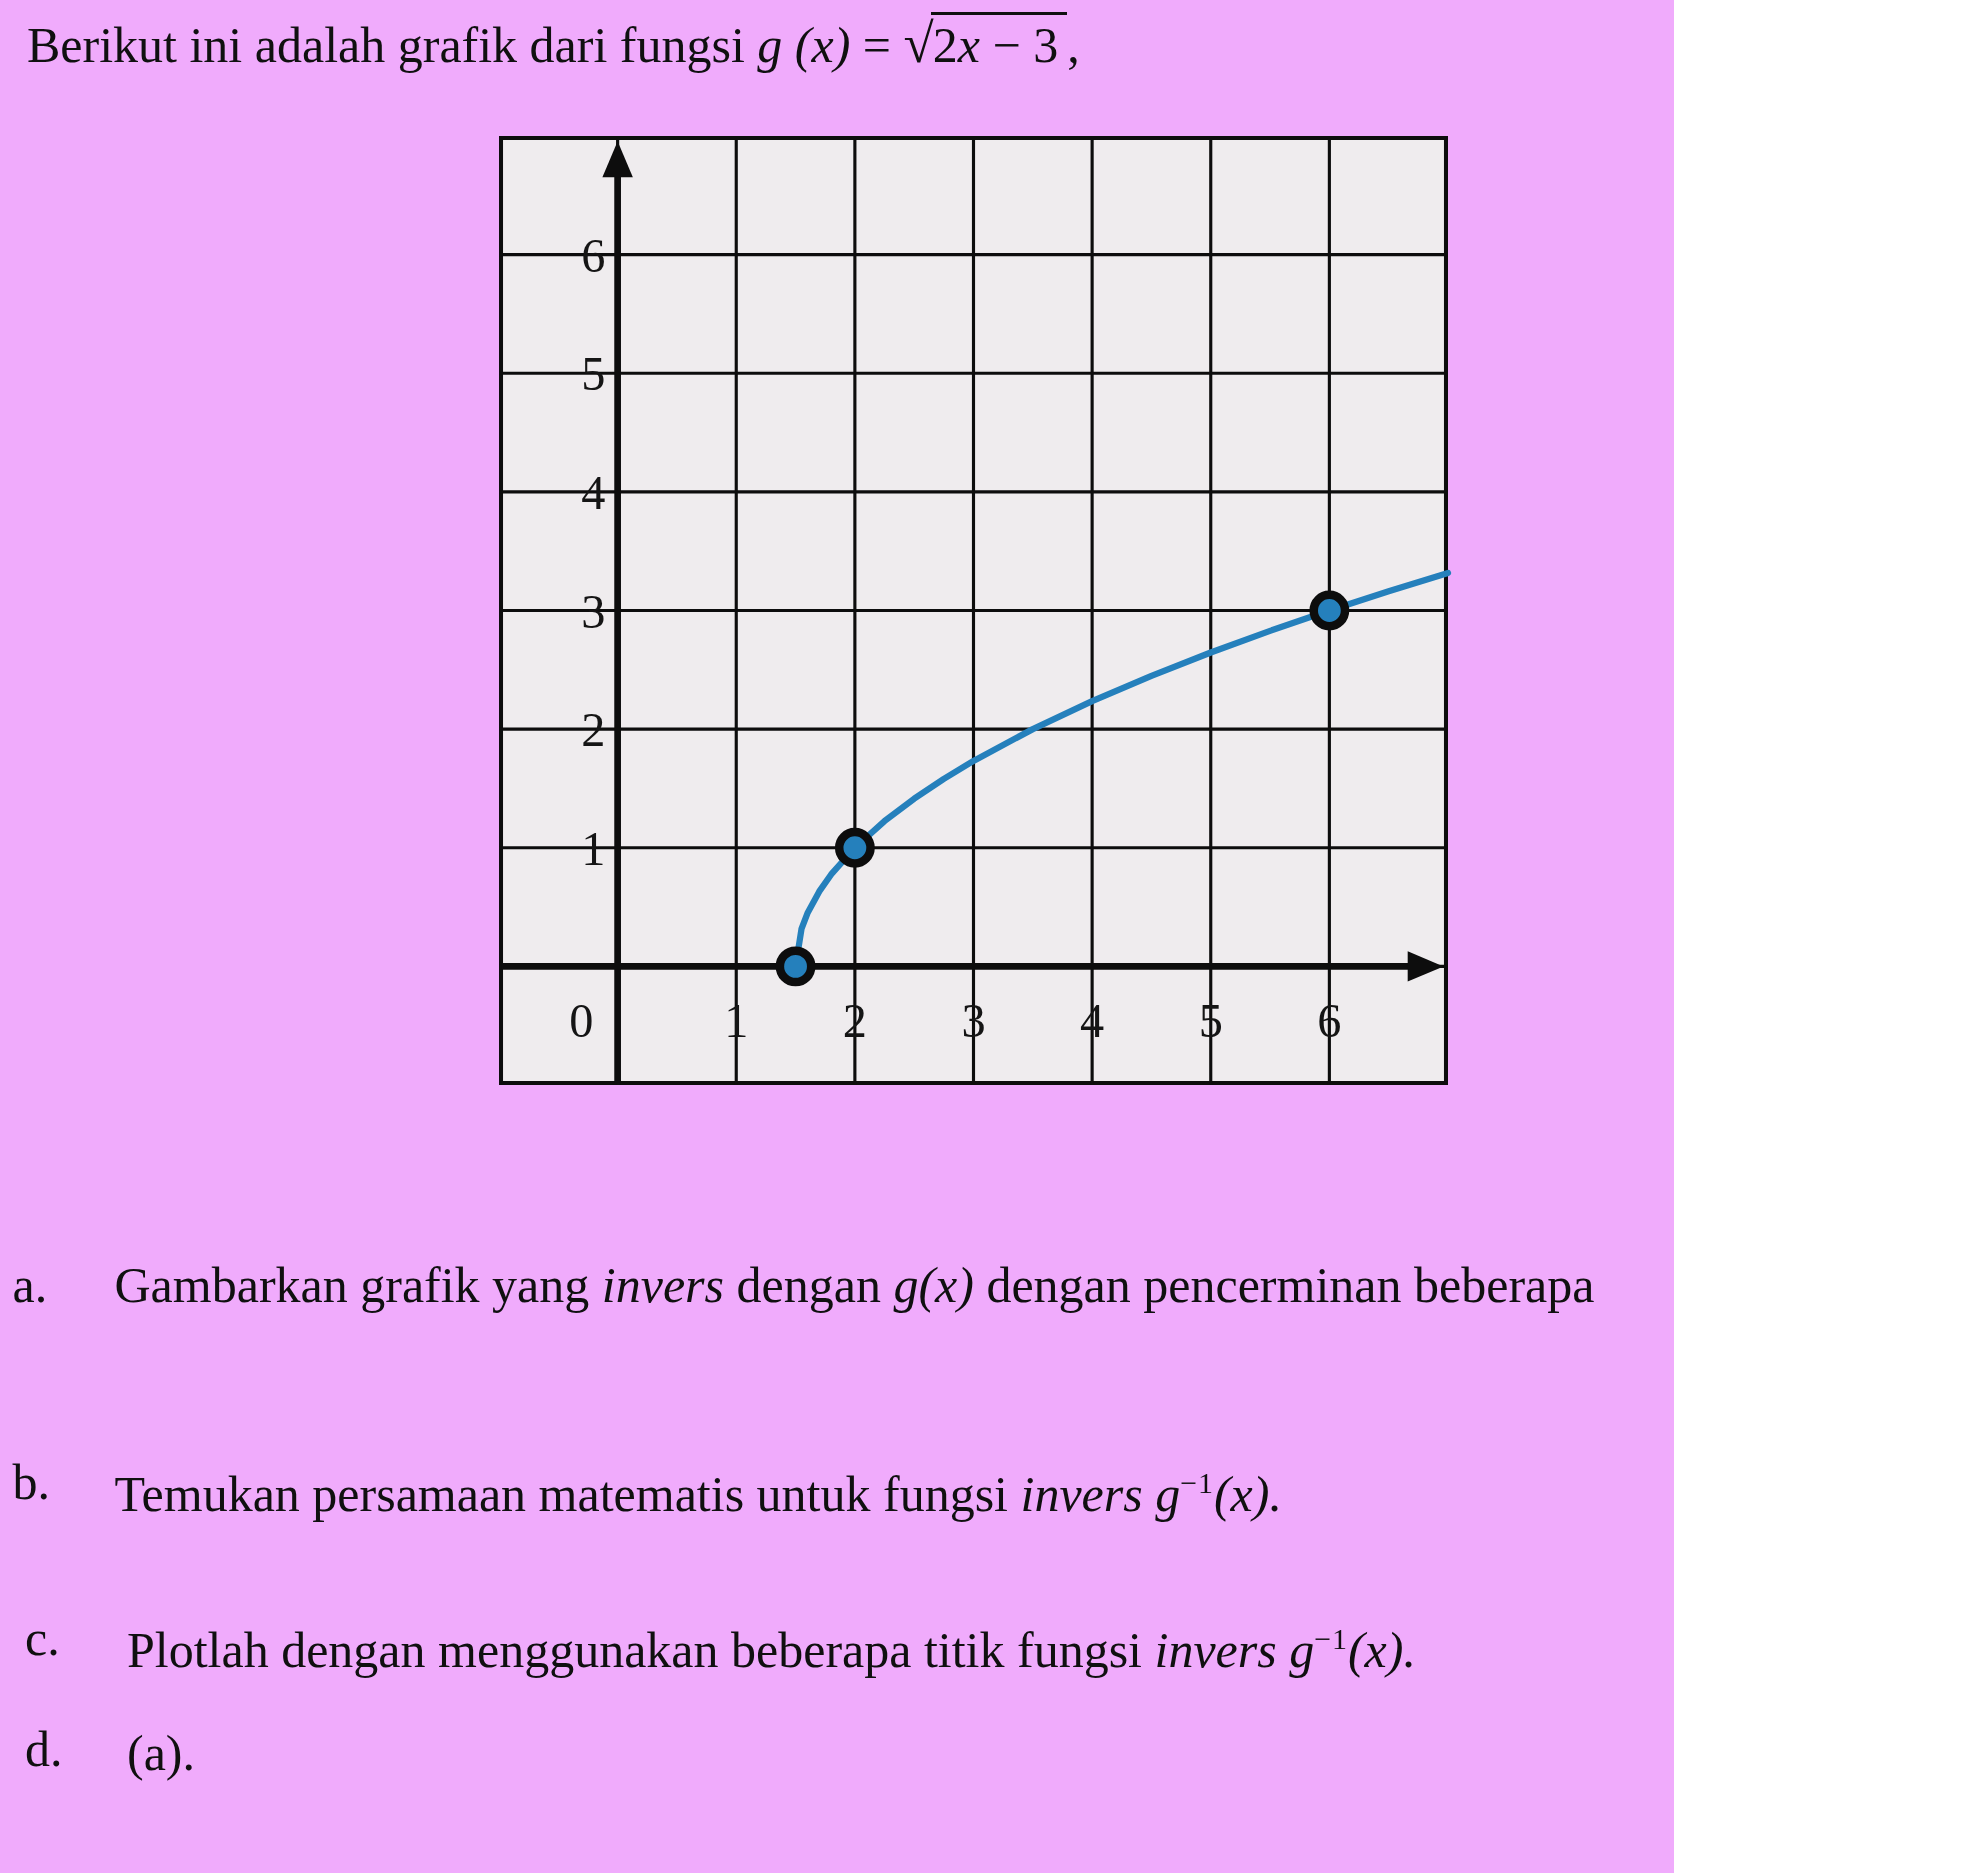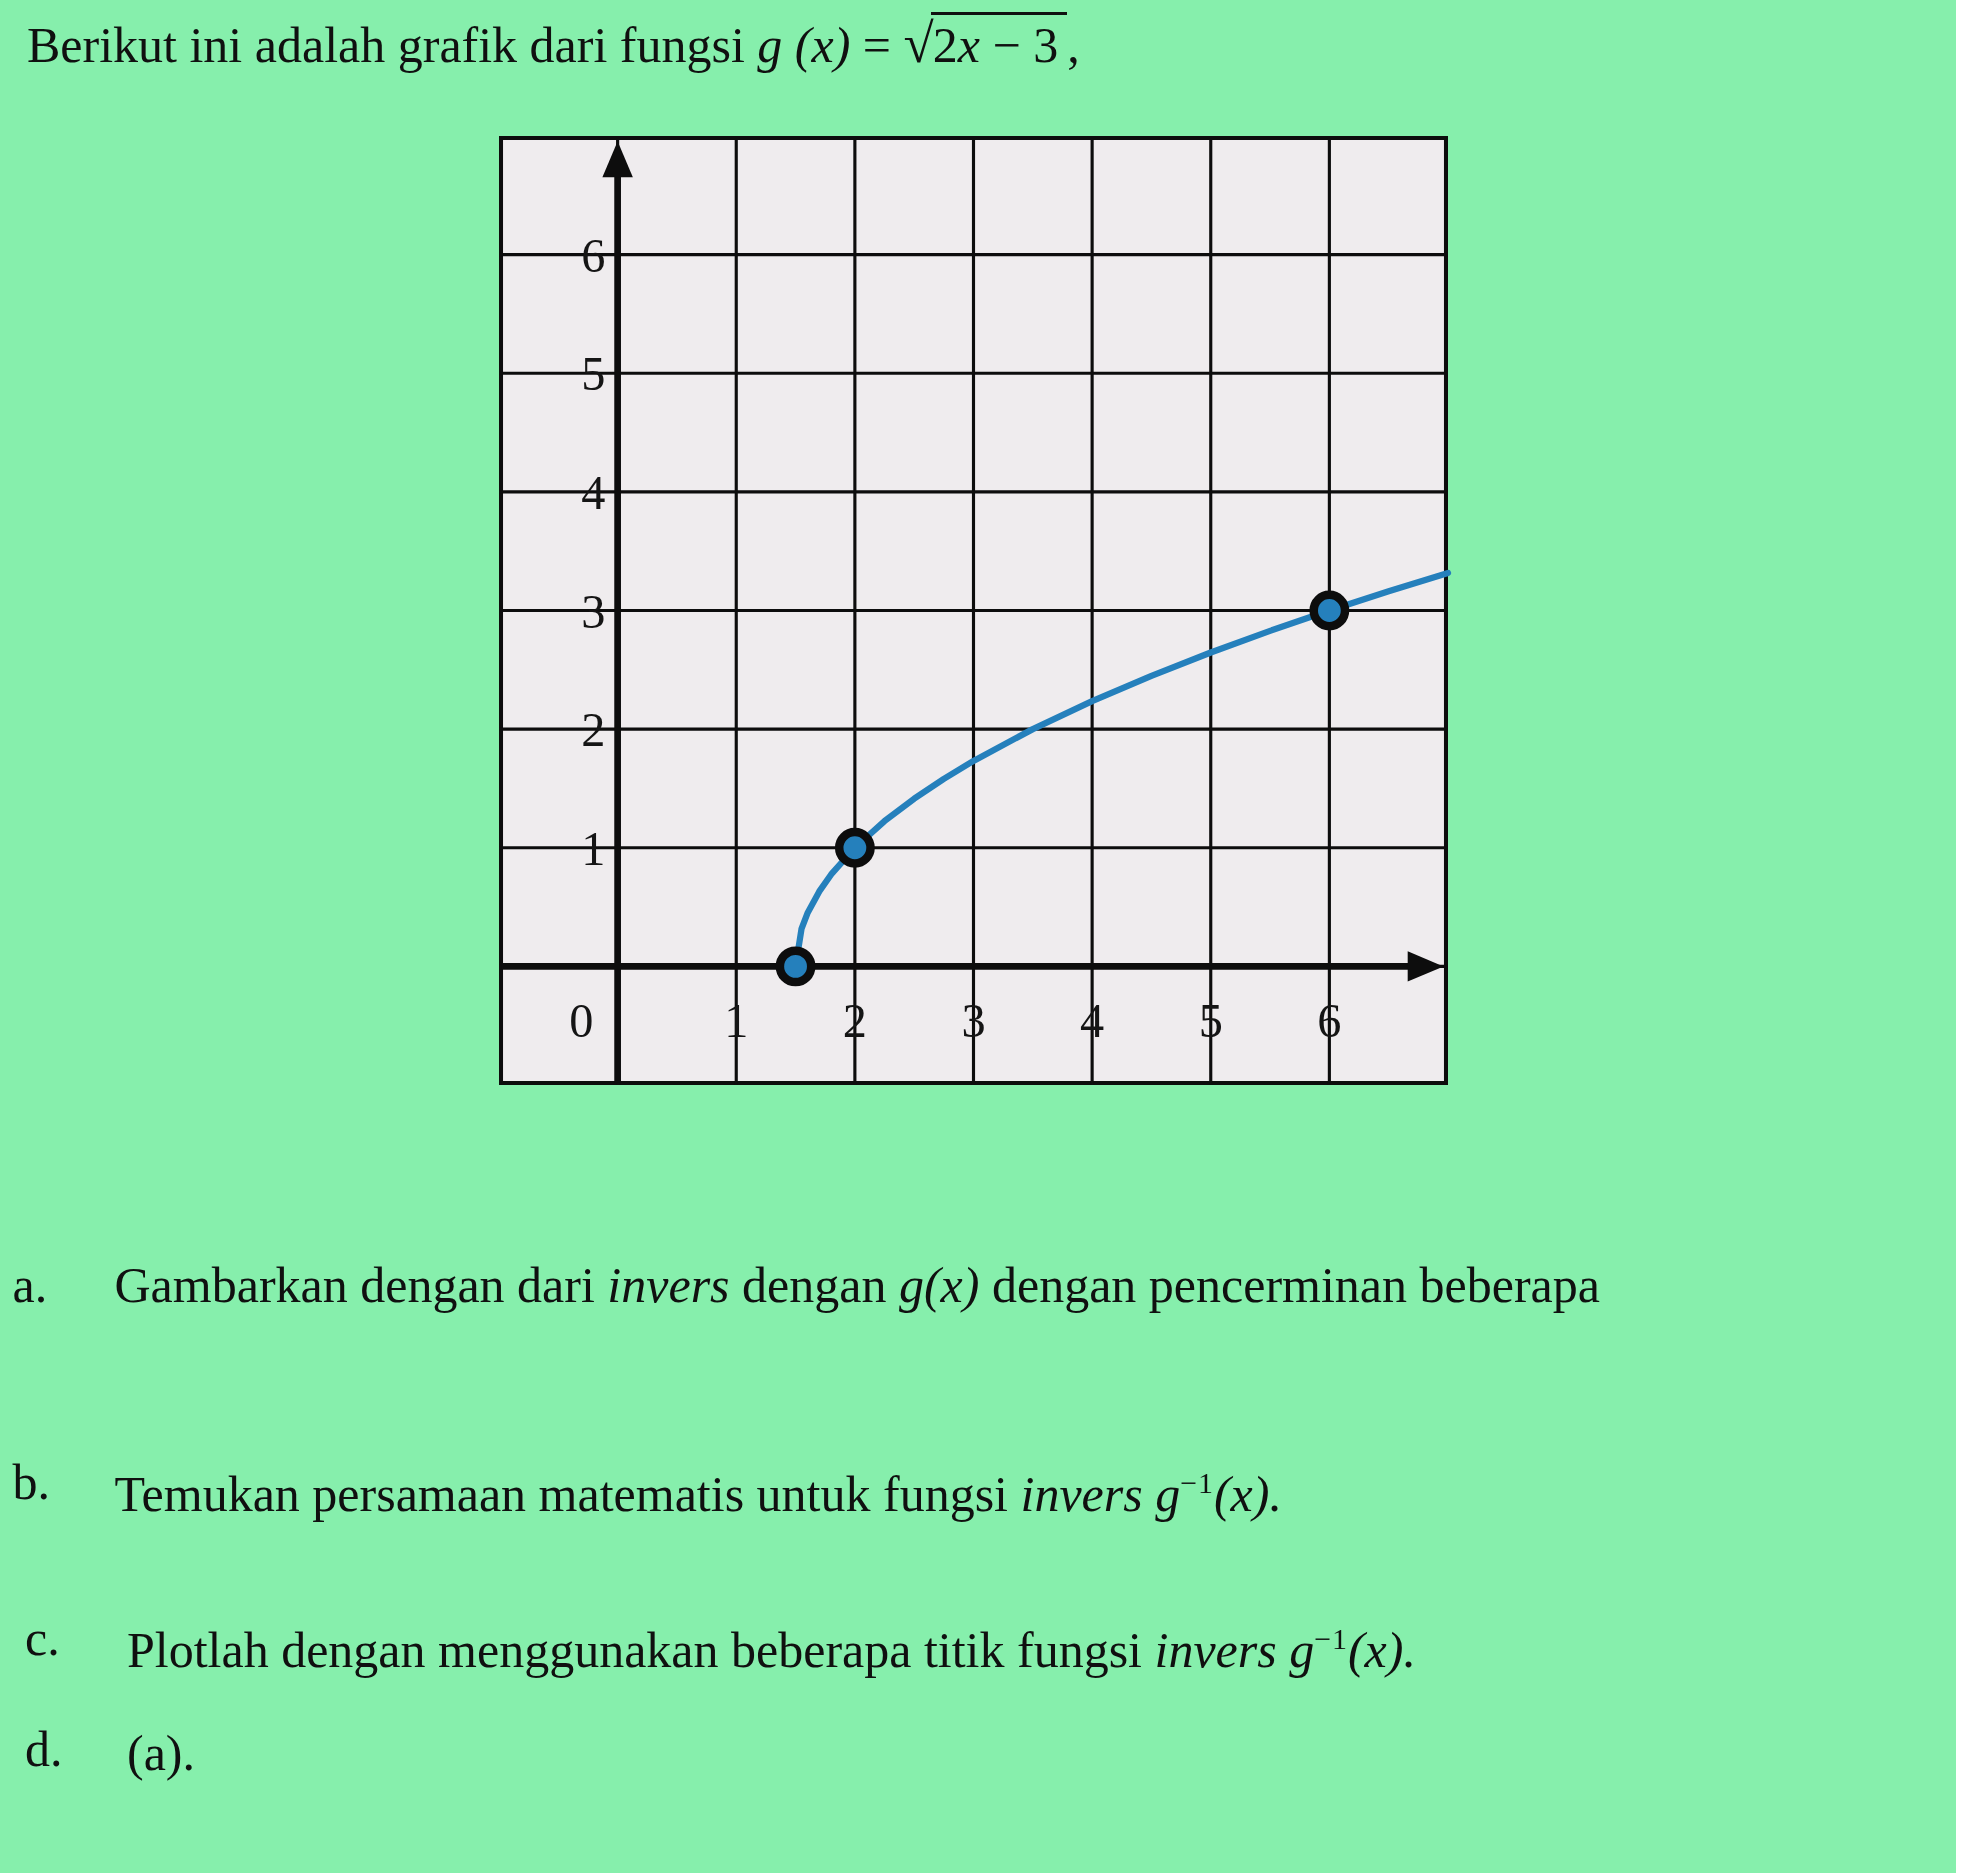--- a/index.html
+++ b/index.html
@@ -1,19 +1,19 @@
 <!DOCTYPE html>
 <html style="font-size:14.3px"><head>
 <meta charset="utf-8">
 <style>
   html,body{margin:0;padding:0;background:#ffffff;}
   .page{
     position:relative;
-    width:1956px;height:1874px;
-    background:#86efac;
+    width:1674px;height:1874px;
+    background:#f0abfc;
     font-family:"Liberation Serif", serif;
     color:#101010;
     overflow:hidden;
   }
   
   .title{
     position:absolute;left:27px;top:7.2px;
     font-size:50px;line-height:73px;white-space:nowrap;
   }
   .mi{font-style:italic;}
@@ -89,21 +89,21 @@
         <polyline points="331.25,927.5 337.875,885.63 344.5,868.2725 357.75,843.76 371,824.8125 397.5,795 430.625,765.1875 463.75,740.145 496.875,718.0175 530,698.01 596.25,662.5 662.5,631.23 728.75,603.0074999999999 795,576.905 861.25,552.79 927.5,530 993.75,508.535 1060,487.9975" fill="none" stroke="#2580bc" stroke-width="7" stroke-linecap="round" stroke-linejoin="round"></polyline>
         <circle cx="331.25" cy="927.5" r="17.5" fill="#2580bc" stroke="#0d0d0d" stroke-width="9.5"></circle>
         <circle cx="397.5" cy="795" r="17.5" fill="#2580bc" stroke="#0d0d0d" stroke-width="9.5"></circle>
         <circle cx="927.5" cy="530" r="17.5" fill="#2580bc" stroke="#0d0d0d" stroke-width="9.5"></circle>
       </g>
   </svg>
 
   <div class="q" style="top:1247px">
     <div class="q-label">a.</div>
     <div class="q-body">
-      <span>Gambarkan dengan dari </span><span class="mi">invers</span><span> dengan </span><span class="mi">g(x)</span><span> dengan pencerminan beberapa</span>
+      <span>Gambarkan grafik yang </span><span class="mi">invers</span><span> dengan </span><span class="mi">g(x)</span><span> dengan pencerminan beberapa</span>
     </div>
   </div>
 
   <div class="q" style="top:1444px">
     <div class="q-label">b.</div>
     <div class="q-body">
       <span>Temukan persamaan matematis untuk fungsi </span><span class="mi">invers</span><span>&nbsp;</span><span class="mi">g</span><span class="sup">−1</span><span class="mi">(x).</span>
     </div>
   </div>
 

